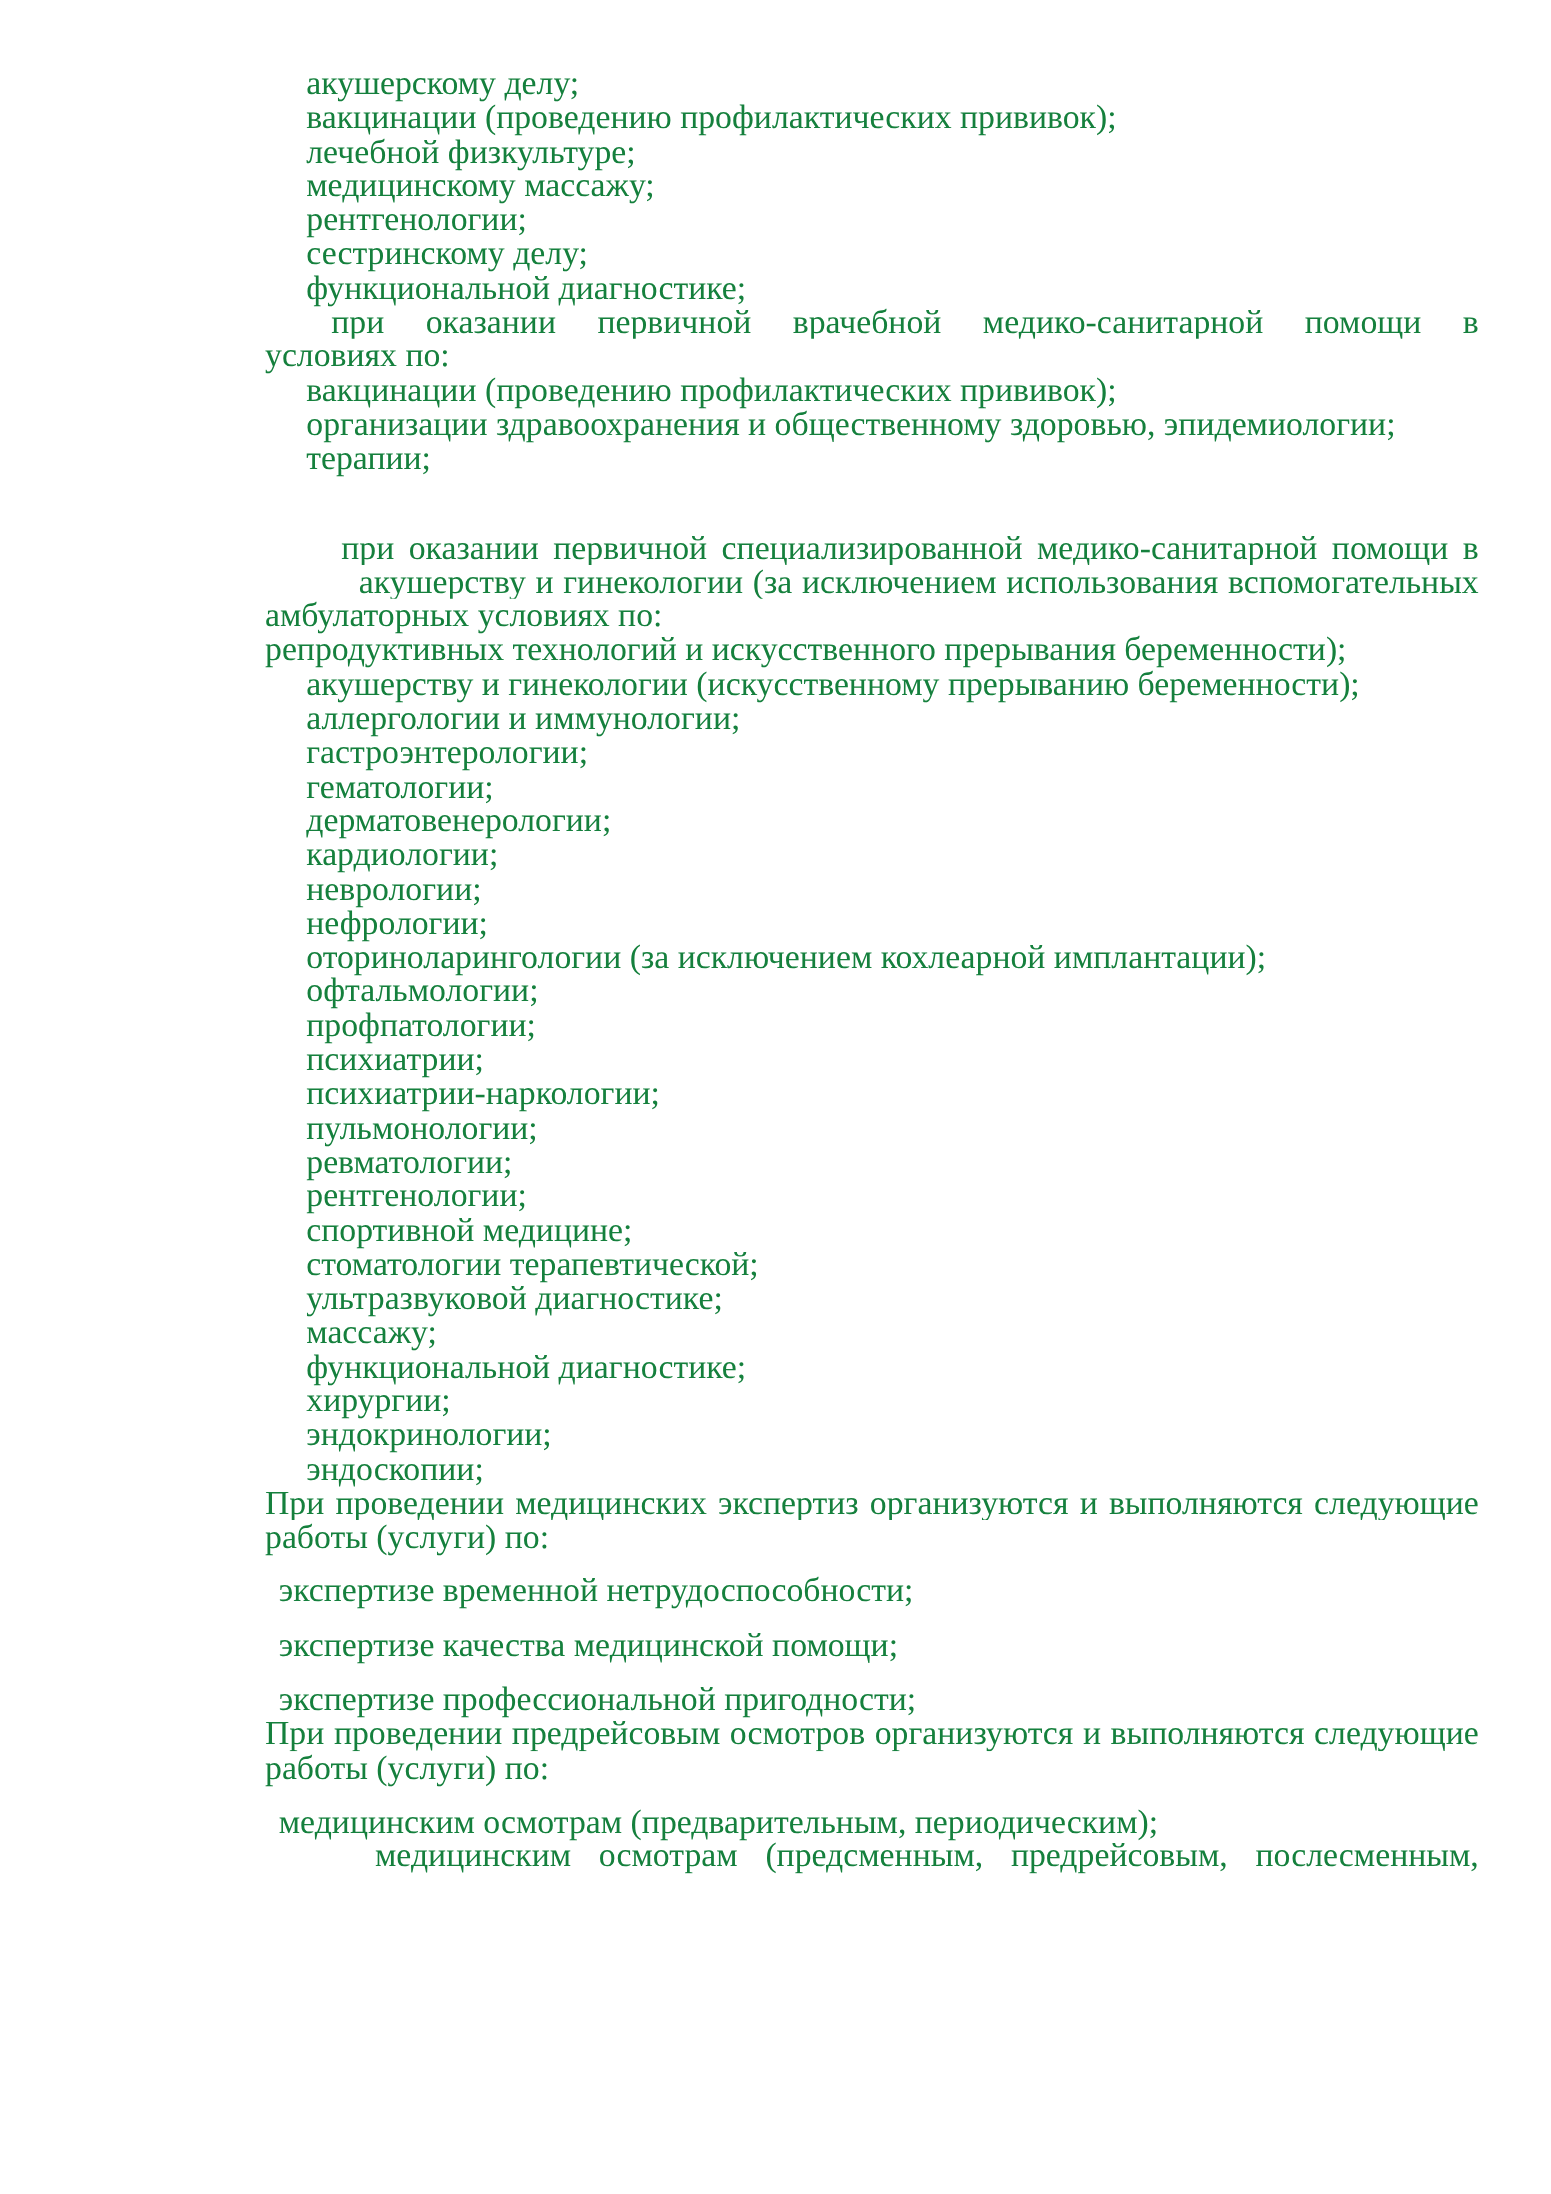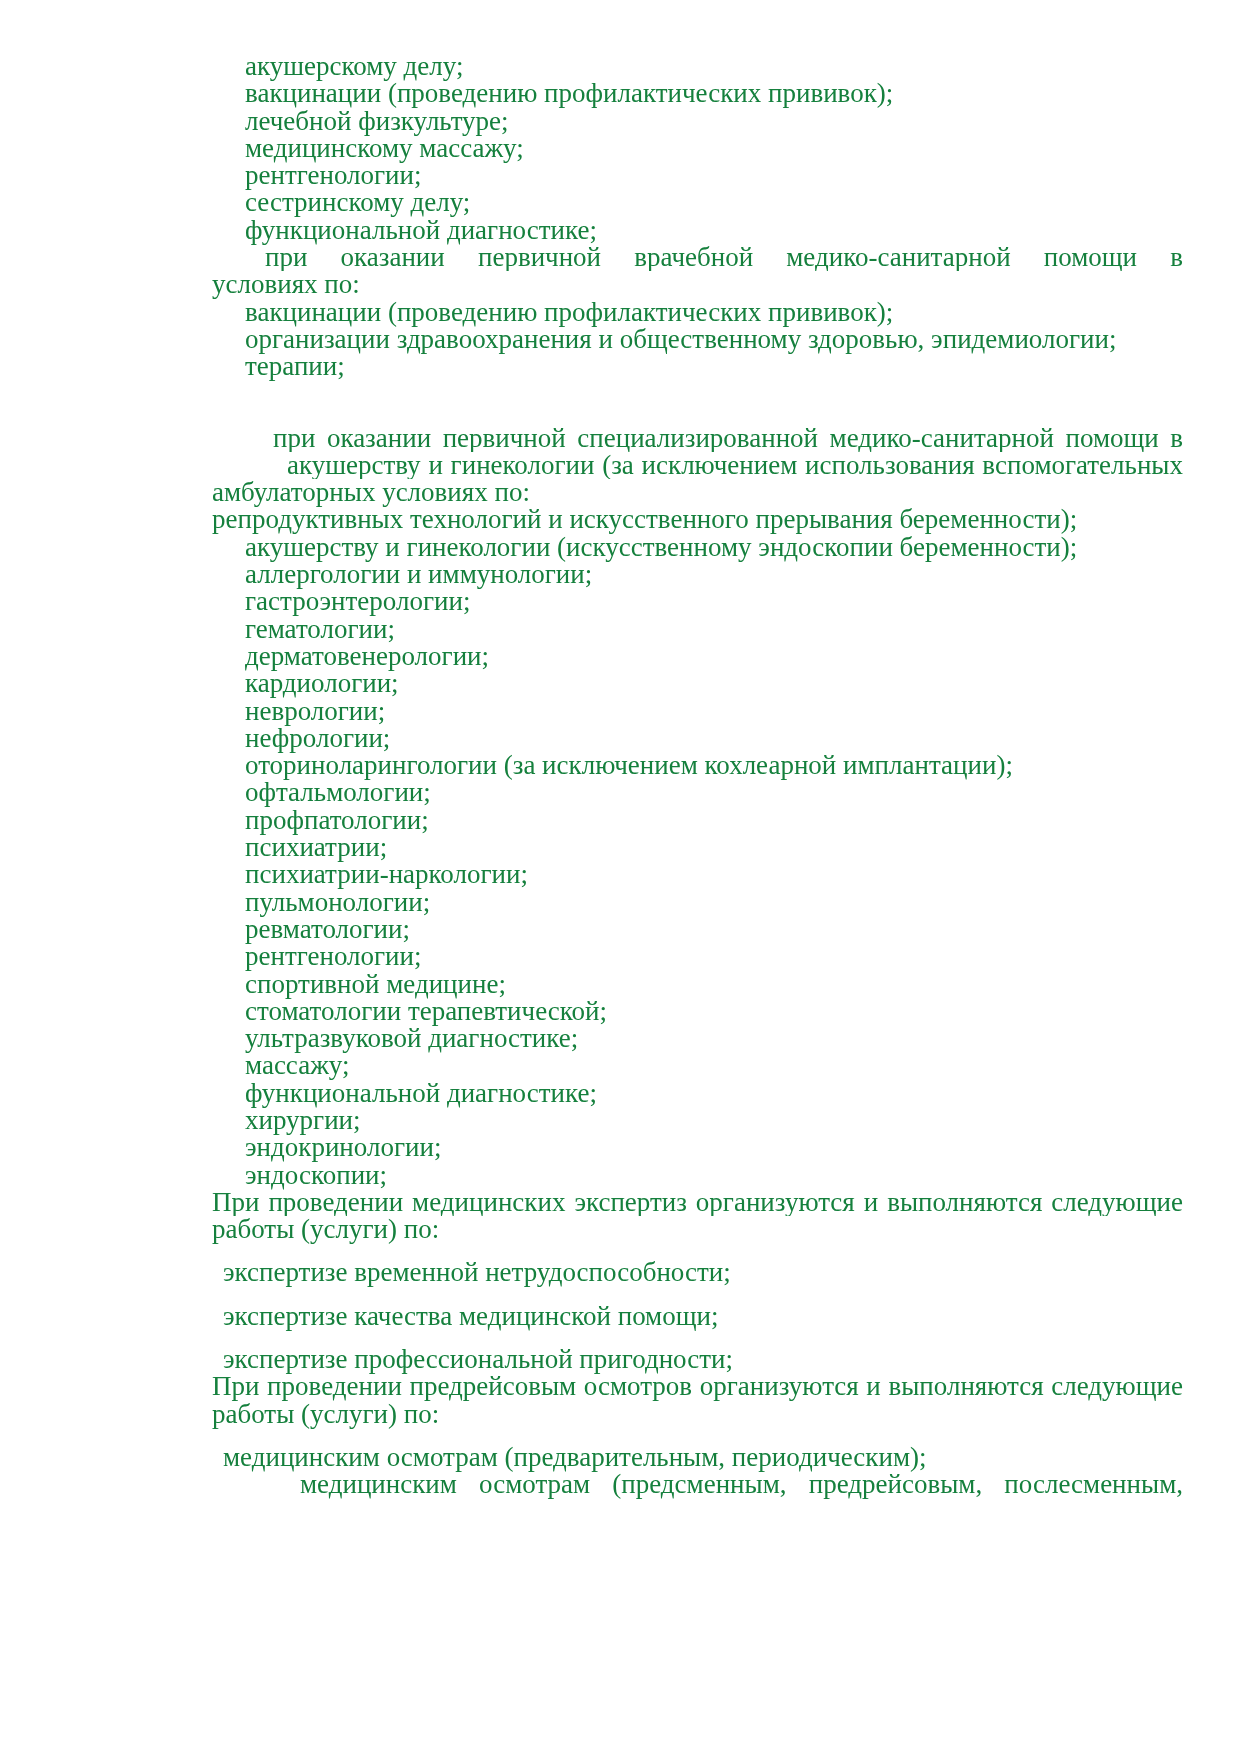--- a/index.html
+++ b/index.html
@@ -58,21 +58,21 @@
       <div class="line indent-list">функциональной диагностике;</div>
       <div class="line indent-para justify">при оказании первичной врачебной медико-санитарной помощи в амбулаторных</div>
       <div class="line indent-none">условиях по:</div>
       <div class="line indent-list">вакцинации (проведению профилактических прививок);</div>
       <div class="line indent-list">организации здравоохранения и общественному здоровью, эпидемиологии;</div>
       <div class="line indent-list">терапии;</div>
       <div class="line indent-para2 justify">при оказании первичной специализированной медико-санитарной помощи в</div>
       <div class="line indent-deep justify">акушерству и гинекологии (за исключением использования вспомогательных</div>
       <div class="line indent-none">амбулаторных условиях по:</div>
       <div class="line indent-none">репродуктивных технологий и искусственного прерывания беременности);</div>
-      <div class="line indent-list">акушерству и гинекологии (искусственному эндоскопии беременности);</div>
+      <div class="line indent-list">акушерству и гинекологии (искусственному прерыванию беременности);</div>
       <div class="line indent-list">аллергологии и иммунологии;</div>
       <div class="line indent-list">гастроэнтерологии;</div>
       <div class="line indent-list">гематологии;</div>
       <div class="line indent-list">дерматовенерологии;</div>
       <div class="line indent-list">кардиологии;</div>
       <div class="line indent-list">неврологии;</div>
       <div class="line indent-list">нефрологии;</div>
       <div class="line indent-list">оториноларингологии (за исключением кохлеарной имплантации);</div>
       <div class="line indent-list">офтальмологии;</div>
       <div class="line indent-list">профпатологии;</div>

